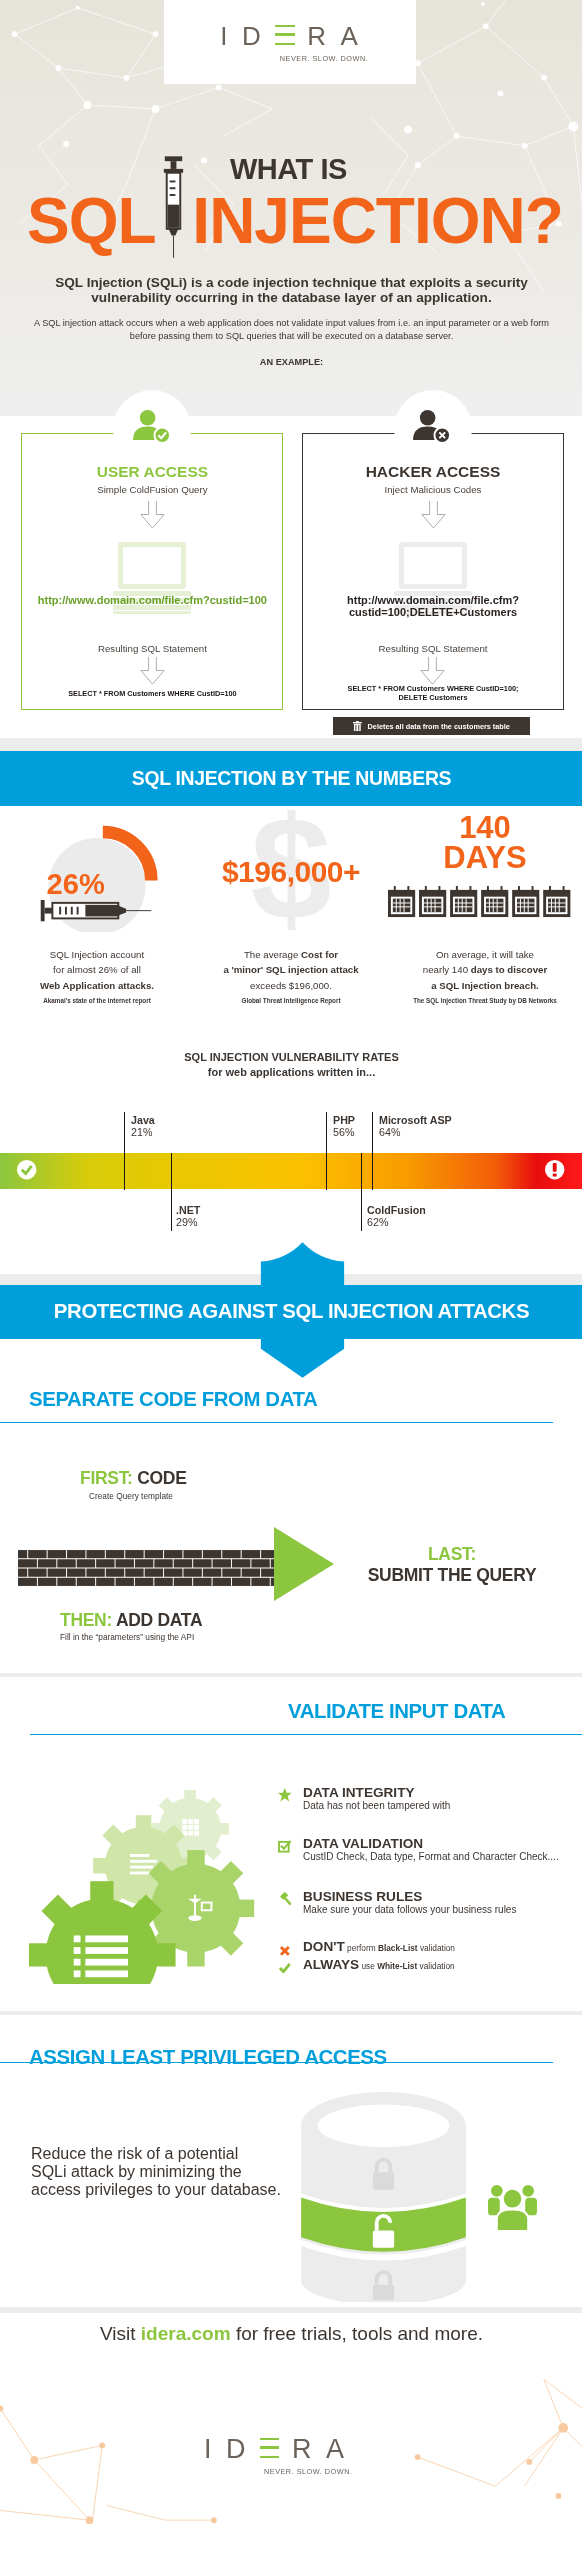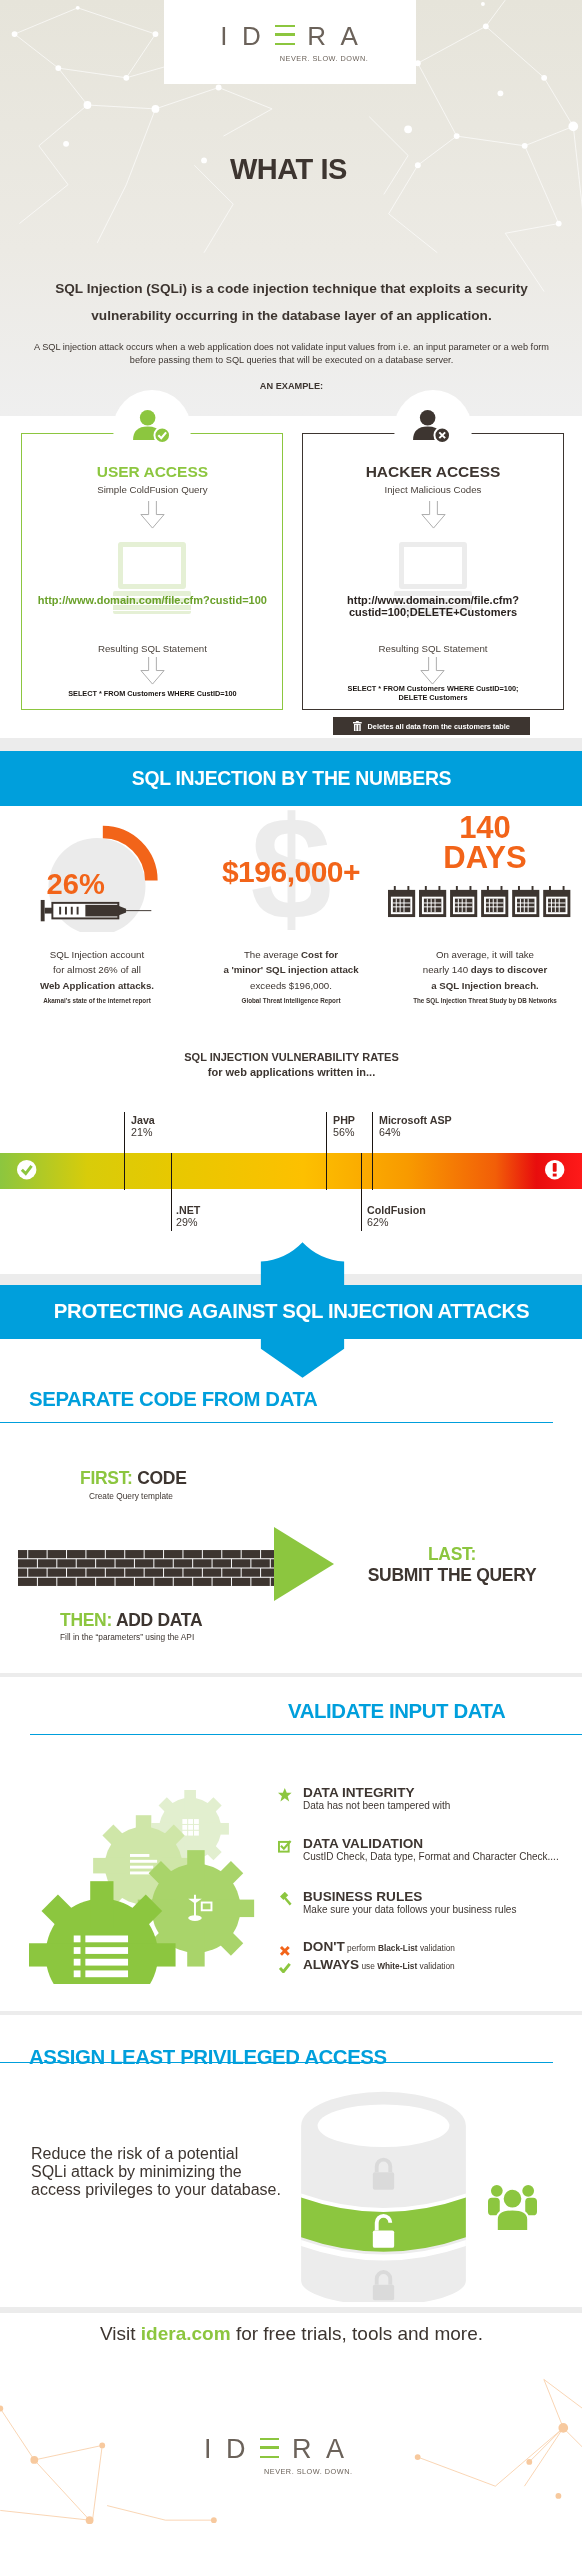--- a/index.html
+++ b/index.html
@@ -11,21 +11,21 @@
   .hero svg.net { position: absolute; left: 0; top: 0; }
   .logo-box { position: absolute; left: 164px; top: 0; width: 252px; height: 84px; background: #fff; display: flex; flex-direction: column; align-items: center; justify-content: center; }
   .logo-word { display: flex; gap: 12.6px; font-size: 26px; letter-spacing: 1.9px; color: #6b625a; font-weight: 300; }
   .logo-word .e { display: inline-block; width: 19.4px; height: 19.4px; margin-top: 4.9px; border-top: 2.9px solid #8cc63f; border-bottom: 2.9px solid #8cc63f; position: relative; }
   .logo-word .e::after { content: ""; position: absolute; left: 0; right: 0; top: 5.3px; height: 2.9px; background: #8cc63f; }
   .logo-tag { font-size: 7.3px; letter-spacing: 0.5px; color: #6b625a; margin-left: 68px; margin-top: 2.9px; }
   .what-is { position: absolute; left: 230px; top: 153px; font-size: 29px; font-weight: 700; color: #3d3530; letter-spacing: -0.5px; text-align: right; }
   .title-row { position: absolute; left: 27px; top: 184px; font-size: 64px; font-weight: 700; color: #f26419; letter-spacing: -1px; display: flex; align-items: center; }
   .title-row .syr { display: inline-block; width: 29px; height: 68px; position: relative; margin: 0 3.9px; }
   .intro { position: absolute; left: 29px; right: 29px; top: 275px; text-align: center; }
-  .intro .lead { font-size: 13.6px; font-weight: 700; color: #3d3530; line-height: 27px; }
+  .intro .lead { font-size: 13.6px; font-weight: 700; color: #3d3530; line-height: 15px; }
   .intro .sub { font-size: 9.2px; color: #3d3530; margin-top: 11.7px; line-height: 13.6px; }
   .intro .ex { font-size: 9.2px; font-weight: 700; margin-top: 13.6px; }
 
   
   .examples { position: relative; height: 322px; background: #fff; }
   .box { position: absolute; top: 16.5px; width: 262px; height: 277px; border: 1.5px solid; text-align: center; }
   .box.user { left: 21.4px; border-color: #8cc63f; }
   .box.hack { left: 302px; border-color: #3d3530; }
   .icon-circle { position: absolute; left: 50%; top: -44px; margin-left: -39px; width: 78px; height: 78px; border-radius: 50%; background: #fff; }
   .box .head { margin-top: 29px; font-size: 15.5px; font-weight: 700; }
@@ -160,20 +160,38 @@
         <span>I</span>
         <span>D</span>
         <span class="e"></span>
         <span>R</span>
         <span>A</span>
       </div>
       <div class="logo-tag">NEVER. SLOW. DOWN.</div>
     </div>
 
     <div class="what-is">WHAT IS</div>
+    <div class="title-row">
+      <span>SQL</span>
+      <span class="syr">
+        <svg width="29" height="107" viewBox="0 0 30 110" style="position:absolute;top:-31px;left:0">
+          <rect x="6" y="0" width="18" height="5" fill="#3d3530"></rect>
+          <rect x="12" y="5" width="6" height="8" fill="#3d3530"></rect>
+          <rect x="5" y="13" width="20" height="4" fill="#3d3530"></rect>
+          <rect x="8" y="17" width="14" height="58" fill="#fff" stroke="#3d3530" stroke-width="2"></rect>
+          <rect x="9" y="50" width="12" height="24" fill="#3d3530"></rect>
+          <line x1="11" y1="26" x2="17" y2="26" stroke="#3d3530" stroke-width="2"></line>
+          <line x1="11" y1="33" x2="17" y2="33" stroke="#3d3530" stroke-width="2"></line>
+          <line x1="11" y1="40" x2="17" y2="40" stroke="#3d3530" stroke-width="2"></line>
+          <polygon points="10,75 20,75 17,82 13,82" fill="#3d3530"></polygon>
+          <line x1="15" y1="82" x2="15" y2="105" stroke="#3d3530" stroke-width="1"></line>
+        </svg>
+      </span>
+      <span>INJECTION?</span>
+    </div>
 
     <div class="intro">
       <p class="lead">SQL Injection (SQLi) is a code injection technique that exploits a security vulnerability occurring in the database layer of an application.</p>
       <p class="sub">A SQL injection attack occurs when a web application does not validate input values from i.e. an input parameter or a web form before passing them to SQL queries that will be executed on a database server.</p>
       <p class="ex">AN EXAMPLE:</p>
     </div>
   </section>
 
   <section class="examples">
     <div class="box user">

